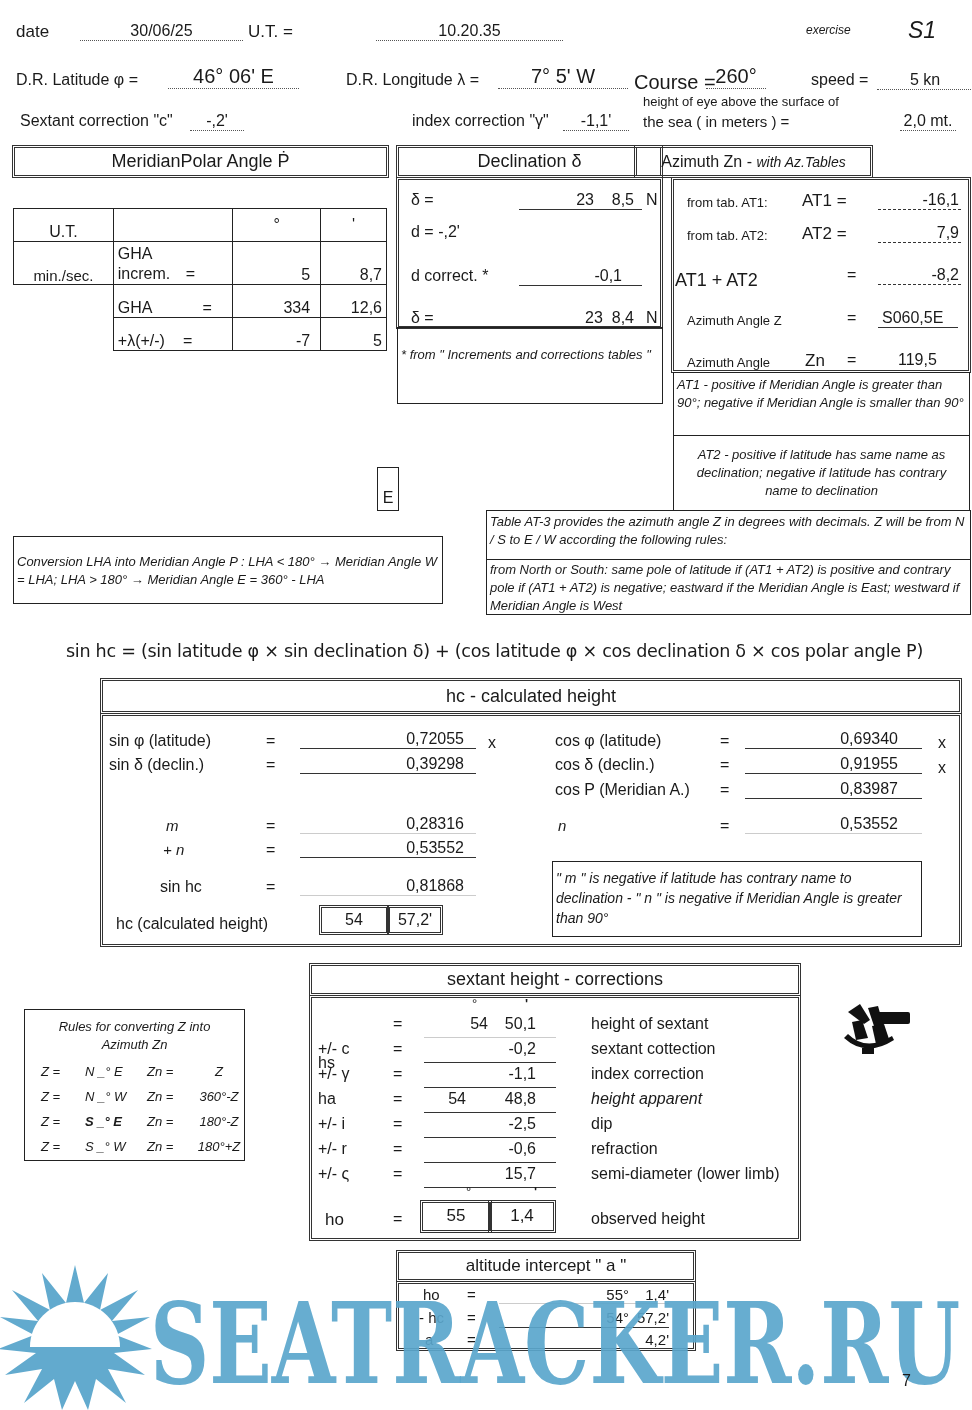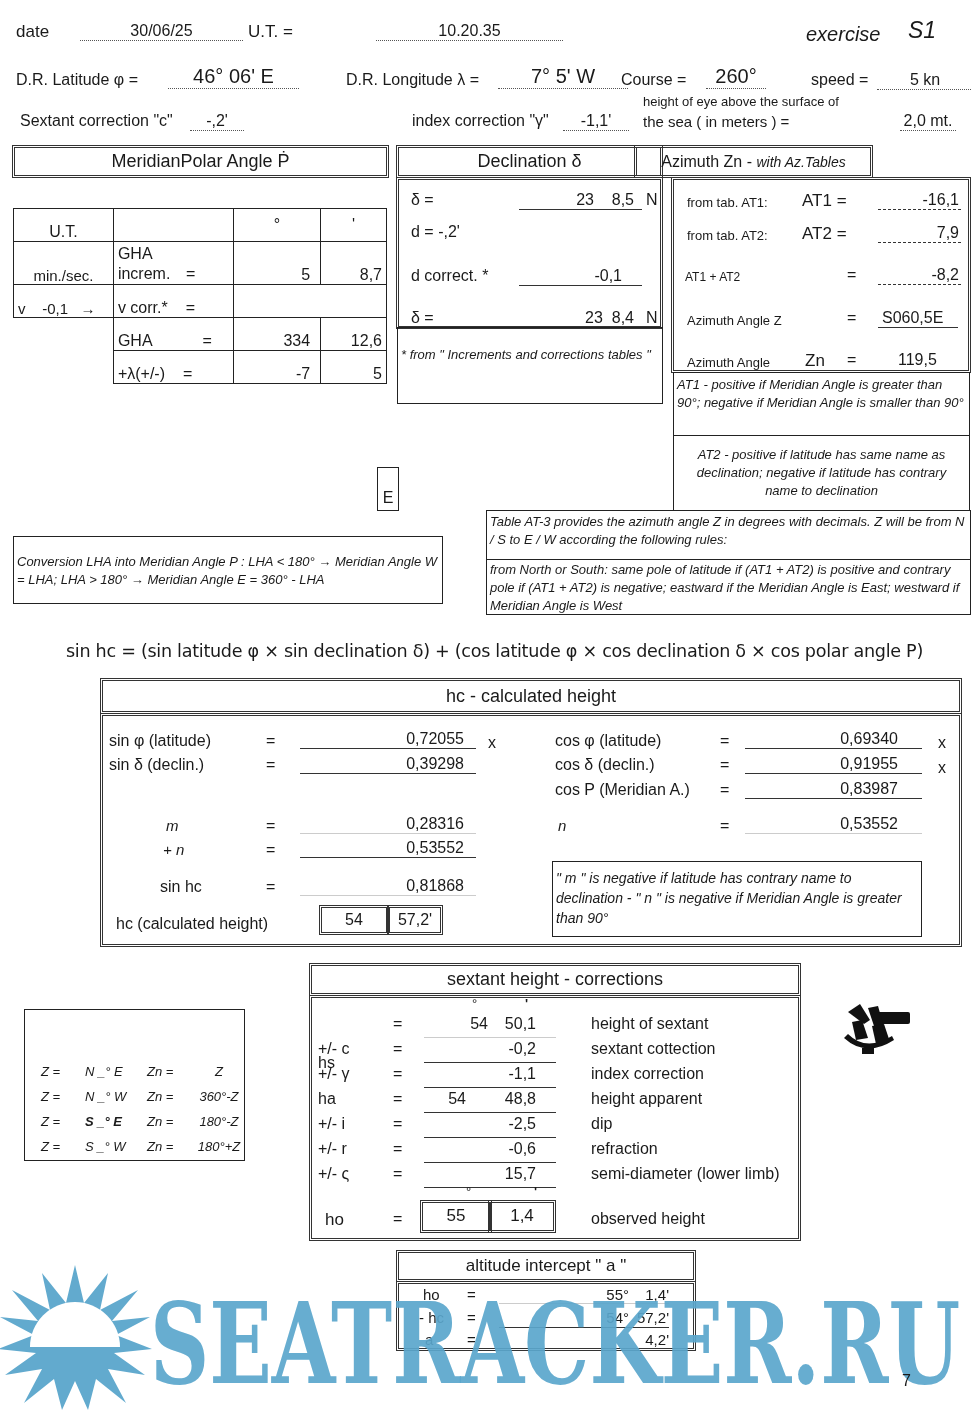--- a/index.html
+++ b/index.html
@@ -22,28 +22,28 @@
   .watermark { position: absolute; left: 0; top: 1265px; width: 972px; height: 145px; pointer-events: none; }
 </style>
 </head>
 <body>
 
 <div>
   <span class="abs" style="left:16px;top:22px;font-size:17px;">date</span>
   <span class="abs dot" style="left:80px;top:22px;width:163px;font-size:16px;">30/06/25</span>
   <span class="abs" style="left:248px;top:22px;font-size:17px;">U.T.  =</span>
   <span class="abs dot" style="left:376px;top:22px;width:187px;font-size:16px;">10.20.35</span>
-  <span class="abs it" style="left:806px;top:23px;font-size:20px;font-style:italic;">exercise</span>
+  <span class="abs it" style="left:806px;top:23px;font-size:12px;font-style:italic;">exercise</span>
   <span class="abs it" style="left:908px;top:17px;font-size:23px;">S1</span>
 
   <span class="abs" style="left:16px;top:71px;font-size:16px;">D.R. Latitude φ =</span>
   <span class="abs dot" style="left:168px;top:65px;width:131px;font-size:20px;">46° 06' E</span>
   <span class="abs" style="left:346px;top:71px;font-size:16px;">D.R. Longitude λ =</span>
   <span class="abs dot" style="left:498px;top:65px;width:130px;font-size:20px;">7° 5' W</span>
-  <span class="abs" style="left:621px;top:71px;font-size:16px;">Course =</span>
+  <span class="abs" style="left:634px;top:71px;font-size:20px;">Course =</span>
   <span class="abs dot" style="left:706px;top:65px;width:60px;font-size:20px;">260°</span>
   <span class="abs" style="left:811px;top:71px;font-size:16px;">speed =</span>
   <span class="abs dot" style="left:877px;top:71px;width:96px;font-size:16px;">5 kn</span>
 
   <span class="abs" style="left:20px;top:112px;font-size:16px;">Sextant correction "c"</span>
   <span class="abs dot" style="left:190px;top:112px;width:54px;font-size:16px;">-,2'</span>
   <span class="abs" style="left:412px;top:112px;font-size:16px;">index correction "γ"</span>
   <span class="abs dot" style="left:563px;top:112px;width:66px;font-size:16px;">-1,1'</span>
   <span class="abs" style="left:643px;top:94px;font-size:13px;">height of eye above the surface of</span>
   <span class="abs" style="left:643px;top:113px;font-size:15px;">the sea ( in meters )  =</span>
@@ -58,25 +58,20 @@
     <td class="c" style="width:100px;vertical-align:bottom;">U.T.</td>
     <td style="width:120px;"></td>
     <td class="c" style="width:88px;vertical-align:middle;">°</td>
     <td class="c" style="width:66px;vertical-align:middle;">'</td>
   </tr>
   <tr style="height:43px;">
     <td class="c" style="font-size:15px;">min./sec.</td>
     <td style="line-height:20px;"><span style="display:inline-block;width:68px;white-space:normal;">GHA increm.</span><span>=</span></td>
     <td class="r" style="padding-right:10px;">5</td>
     <td class="r">8,7</td>
-  </tr>
-  <tr style="height:33px;">
-    <td style="font-size:15px;white-space:pre;">v    -0,1   →</td>
-    <td><span>v corr.*</span><span style="position:relative;left:18px;">=</span></td>
-    <td colspan="2"></td>
   </tr>
   <tr style="height:33px;">
     <td style="border:none;"></td>
     <td><span>GHA</span><span style="position:relative;left:50px;">=</span></td>
     <td class="r" style="padding-right:10px;">334</td>
     <td class="r">12,6</td>
   </tr>
   <tr style="height:33px;">
     <td style="border:none;"></td>
     <td><span>+λ(+/-)</span><span style="position:relative;left:18px;">=</span></td>
@@ -104,21 +99,21 @@
 <div class="abs sgl note" style="left:397px;top:327px;width:266px;height:77px;padding:18px 3px;white-space:normal;">* from " Increments and corrections tables "</div>
 
 <div class="title-box" style="left:634px;top:145px;width:239px;height:33px;line-height:27px;font-size:16px;"><span>Azimuth Zn - </span><span class="it" style="font-size:14px;">with Az.Tables</span></div>
 <div class="abs dbl" style="left:671px;top:177px;width:300px;height:196px;">
   <span class="abs" style="left:13px;top:15px;font-size:13px;">from tab. AT1:</span>
   <span class="abs" style="left:128px;top:11px;font-size:17px;">AT1  =</span>
   <span class="abs r dash" style="left:204px;top:11px;width:83px;padding-right:2px;">-16,1</span>
   <span class="abs" style="left:13px;top:48px;font-size:13px;">from tab. AT2:</span>
   <span class="abs" style="left:128px;top:44px;font-size:17px;">AT2  =</span>
   <span class="abs r dash" style="left:204px;top:44px;width:83px;padding-right:2px;">7,9</span>
-  <span class="abs" style="left:11px;top:90px;font-size:12px;">AT1 + AT2</span>
+  <span class="abs" style="left:1px;top:90px;font-size:18px;">AT1 + AT2</span>
   <span class="abs" style="left:173px;top:86px;">=</span>
   <span class="abs r dash" style="left:204px;top:86px;width:83px;padding-right:2px;">-8,2</span>
   <span class="abs" style="left:13px;top:133px;font-size:13px;">Azimuth Angle  Z</span>
   <span class="abs" style="left:173px;top:129px;">=</span>
   <span class="abs uline" style="left:204px;top:129px;width:80px;padding-left:4px;">S060,5E</span>
   <span class="abs" style="left:13px;top:175px;font-size:13px;">Azimuth Angle</span>
   <span class="abs" style="left:131px;top:171px;font-size:17px;">Zn</span>
   <span class="abs" style="left:173px;top:171px;">=</span>
   <span class="abs" style="left:224px;top:171px;">119,5</span>
 </div>
@@ -171,20 +166,21 @@
   <span class="abs r uline" style="left:642px;top:64px;width:177px;padding-right:24px;">0,83987</span>
 
   <span class="abs it" style="left:455px;top:101px;font-size:15px;">n</span>
   <span class="abs" style="left:617px;top:101px;">=</span>
   <span class="abs r uline-light" style="left:642px;top:99px;width:177px;padding-right:24px;">0,53552</span>
 
   <div class="abs sgl note" style="left:449px;top:145px;width:370px;height:76px;padding:6px 3px;white-space:normal;font-size:14px;line-height:20px;">" m " is negative  if latitude has contrary name to declination -  " n " is negative if Meridian Angle is greater than 90°</div>
 </div>
 
 <div class="abs sgl it" style="left:24px;top:1009px;width:221px;height:152px;font-size:13px;">
+  <div class="c" style="padding:8px 20px 0;white-space:normal;line-height:18px;">Rules for converting Z into Azimuth Zn</div>
   <div style="position:absolute;left:16px;top:54px;width:200px;">
     <div style="display:flex;height:25px;">
         <span style="width:44px;">Z =</span>
         <span style="width:62px;">N _° E</span>
         <span style="width:50px;">Zn =</span>
         <span style="width:44px;text-align:center;">Z</span>
       </div>
     <div style="display:flex;height:25px;">
         <span style="width:44px;">Z =</span>
         <span style="width:62px;">N _° W</span>
@@ -233,21 +229,21 @@
       <span class="abs uline" style="left:106px;width:132px;height:23px;"></span>
       <span class="abs r" style="left:170px;width:48px;">-1,1</span>
       <span class="abs" style="left:273px;">index correction</span>
     </div>
     <div style="position:relative;height:25px;">
       <span class="abs" style="left:0;">ha</span>
         <span class="abs" style="left:75px;">=</span>
       <span class="abs uline" style="left:106px;width:132px;height:23px;"></span>
       <span class="abs r" style="left:106px;width:42px;">54</span>
         <span class="abs r" style="left:170px;width:48px;">48,8</span>
-      <span class="abs" style="left:273px;">height apparent</span>
+      <span class="abs" style="left:273px;font-style:italic;">height apparent</span>
     </div>
     <div style="position:relative;height:25px;">
       <span class="abs" style="left:0;">+/- i</span>
         <span class="abs" style="left:75px;">=</span>
       <span class="abs uline" style="left:106px;width:132px;height:23px;"></span>
       <span class="abs r" style="left:170px;width:48px;">-2,5</span>
       <span class="abs" style="left:273px;">dip</span>
     </div>
     <div style="position:relative;height:25px;">
       <span class="abs" style="left:0;">+/- r</span>

